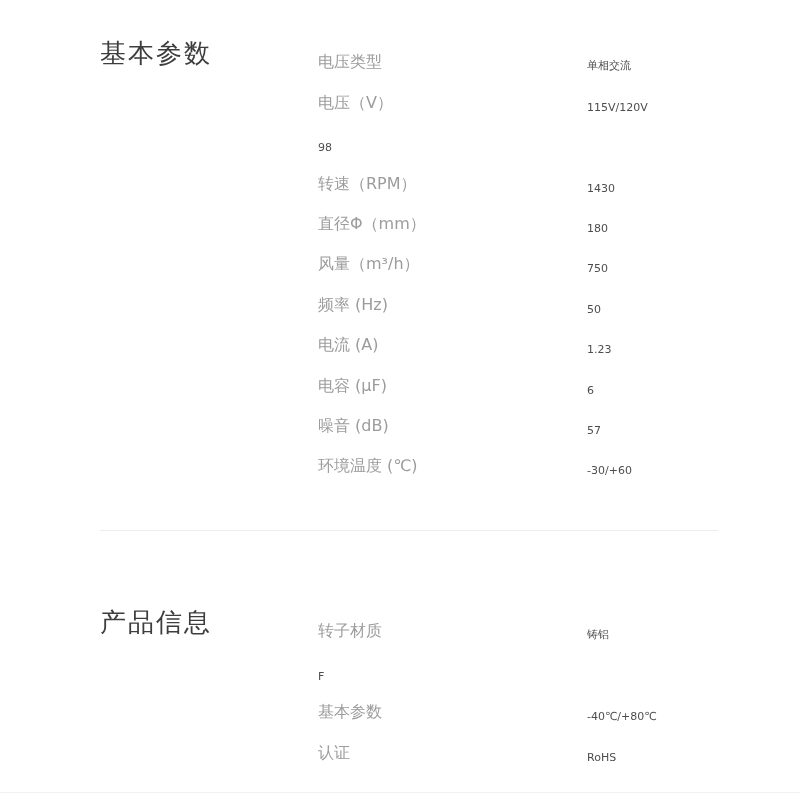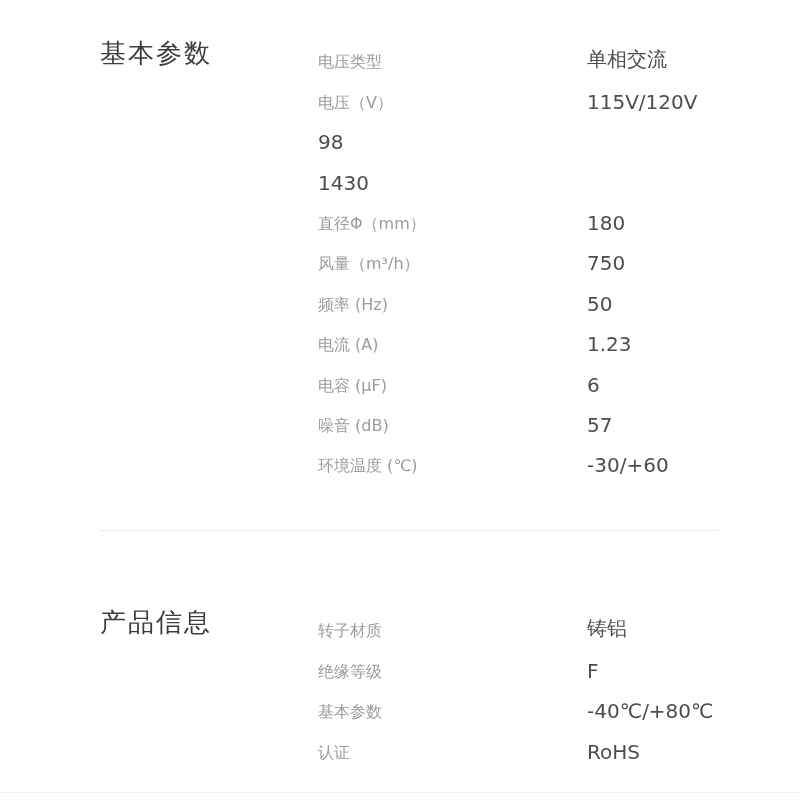--- a/index.html
+++ b/index.html
@@ -40,21 +40,21 @@
     align-items: flex-end;
     height: 40.4px;
   }
   .spec-label {
     width: 269px;
     font-size: 16px;
     color: #9c9c9c;
     white-space: nowrap;
   }
   .spec-value {
-    font-size: 20px;
+    font-size: 11px;
     color: #4d4d4d;
     white-space: nowrap;
   }
   .divider {
     position: absolute;
     top: 530px;
     left: 100px;
     width: 618px;
     height: 1px;
     background: #ececec;
@@ -84,20 +84,21 @@
   <div class="spec-row">
     <span class="spec-label">电压（V）</span>
     <span class="spec-value">115V/120V</span>
   </div>
 
   <div class="spec-row">
     <span class="spec-value">98</span>
   </div>
 
   <div class="spec-row">
+    <span class="spec-label">转速（RPM）</span>
     <span class="spec-value">1430</span>
   </div>
 
   <div class="spec-row">
     <span class="spec-label">直径Φ（mm）</span>
     <span class="spec-value">180</span>
   </div>
 
   <div class="spec-row">
     <span class="spec-label">风量（m³/h）</span>
@@ -136,21 +137,20 @@
   <section class="spec-section section-1">
     <h2 class="section-title">产品信息</h2>
     <div class="rows">
   <div class="spec-row">
     <span class="spec-label">转子材质</span>
     <span class="spec-value">铸铝</span>
   </div>
 
 
   <div class="spec-row">
-    <span class="spec-label">绝缘等级</span>
     <span class="spec-value">F</span>
   </div>
 
   <div class="spec-row">
     <span class="spec-label">基本参数</span>
     <span class="spec-value">-40℃/+80℃</span>
   </div>
 
   <div class="spec-row">
     <span class="spec-label">认证</span>

